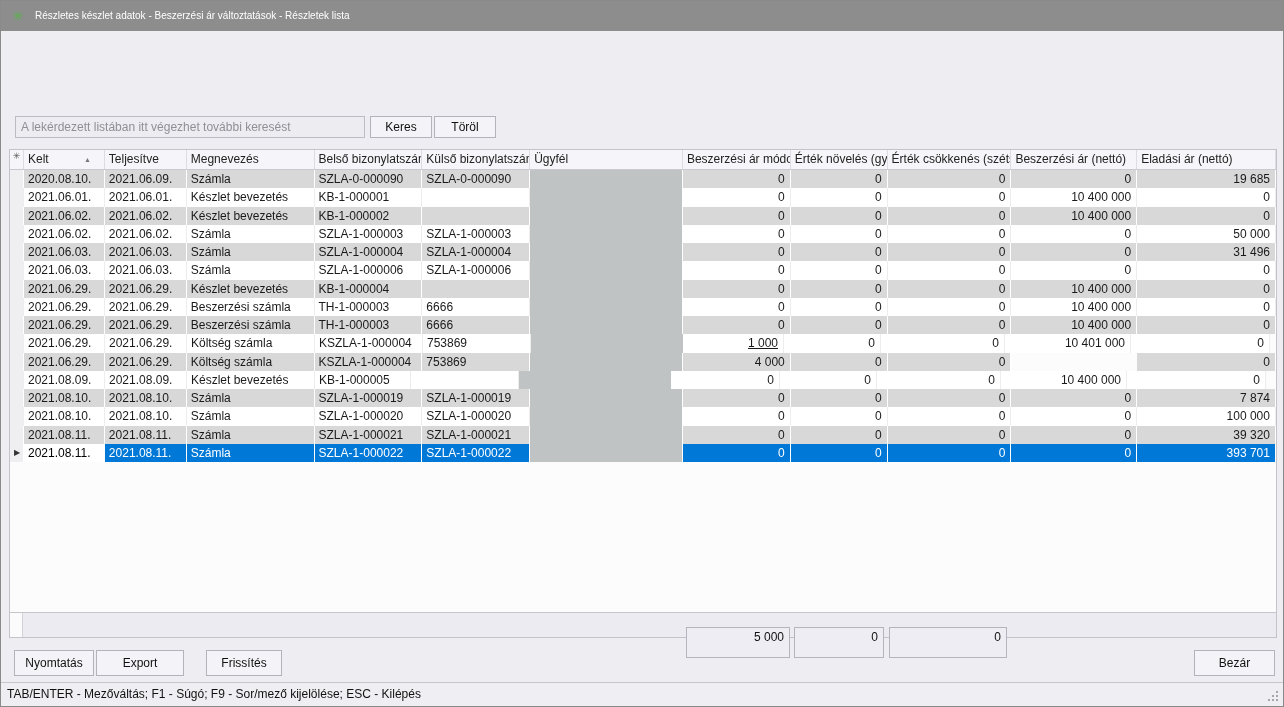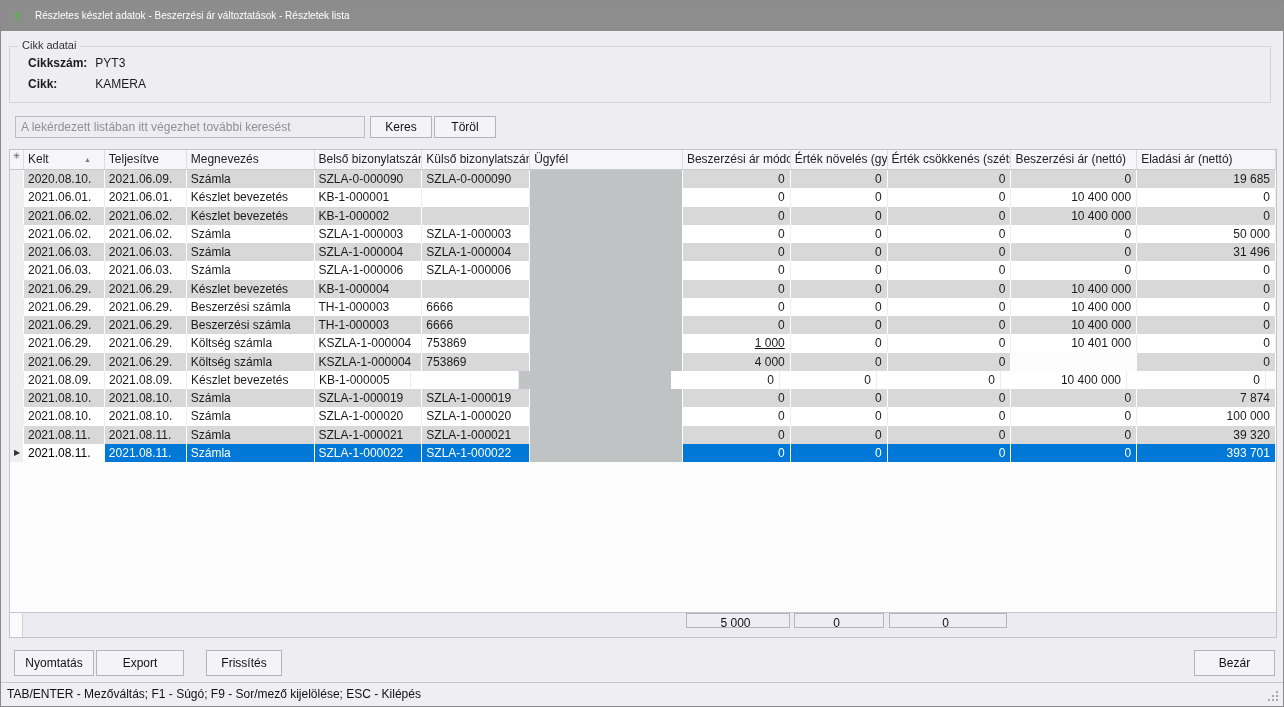--- a/index.html
+++ b/index.html
@@ -47,22 +47,22 @@
              text-align:center;font-size:8px;color:#333;line-height:14px;}
   .grow.stripe .gcell{background:#d8d8d8;border-right:1px solid #ffffff;}
   .grow.plain  .gcell{background:#ffffff;border-right:1px solid #ededed;}
   .grow .gcell.ugyfel{background:#c0c3c3;border-right:1px solid #ffffff;}
   .grow.sel .gcell{background:#0078d7;color:#ffffff;border-right:1px solid #ffffff;}
   .grow.sel .gcell.focus{background:#ffffff;color:#000000;}
   .grow.sel .gcell.ugyfel{background:#c0c3c3;}
   .grow.sel .gcell.ind,.grow.stripe .gcell.ind,.grow.plain .gcell.ind{background:#efeff2;color:#333;}
   .gfoot{position:absolute;left:0;right:0;bottom:0;height:24px;background:#ebebf1;border-top:1px solid #c5c5cb;}
   .gfoot .find{position:absolute;left:0;top:0;bottom:0;width:12px;background:#fbfbfb;border-right:1px solid #d2d2d7;}
-  .sumbox{position:absolute;top:0;height:15px;box-sizing:border-box;border:1px solid #b4b4bf;
-          font-size:12px;text-align:center;padding:2px 5px 0 0;color:#111;background:#ededf3;}
+  .sumbox{position:absolute;top:14px;height:31px;box-sizing:border-box;border:1px solid #b4b4bf;
+          font-size:12px;text-align:right;padding:2px 5px 0 0;color:#111;background:#ededf3;}
   .sumbox.s1{left:676px;width:104px;}
   .sumbox.s2{left:784px;width:90px;}
   .sumbox.s3{left:879px;width:118px;}
   
   .btn-nyomtatas{left:13px;top:649px;width:80px;height:26px;}
   .btn-export{left:95px;top:649px;width:88px;height:26px;}
   .btn-frissites{left:205px;top:649px;width:76px;height:26px;}
   .btn-bezar{left:1193px;top:649px;width:81px;height:26px;}
   
   .statusbar{position:absolute;left:0;right:0;bottom:0;height:24px;box-sizing:border-box;
@@ -74,31 +74,20 @@
 </head>
 <body>
 
 <div class="window">
 
   <div class="titlebar">
     <span class="title-icon">✳</span>
     <span class="title-text">Részletes készlet adatok - Beszerzési ár változtatások - Részletek lista</span>
   </div>
 
-  <div class="groupbox">
-    <span class="group-label">Cikk adatai</span>
-    <div class="field-row" style="top:9px;">
-      <span class="flabel">Cikkszám:</span>
-      <span class="fvalue">PYT3</span>
-    </div>
-    <div class="field-row" style="top:30px;">
-      <span class="flabel">Cikk:</span>
-      <span class="fvalue">KAMERA</span>
-    </div>
-  </div>
 
   <input class="search-input" type="text" placeholder="A lekérdezett listában itt végezhet további keresést" style="">
   <button class="btn btn-keres">Keres</button>
   <button class="btn btn-torol">Töröl</button>
 
   <div class="grid">
     <div class="ghead" id="ghead">
         <div class="hcell ind">✳</div>
         <div class="hcell" style="width: 81px;">
           <span>Kelt</span>
@@ -263,21 +252,21 @@
           <div class="gcell num" style="width: 139px;">0</div>
         </div>
         <div class="grow plain">
           <div class="gcell ind"></div>
           <div class="gcell" style="width: 81px;">2021.06.29.</div>
           <div class="gcell" style="width: 82px;">2021.06.29.</div>
           <div class="gcell" style="width: 128px;">Költség számla</div>
           <div class="gcell" style="width: 108px;">KSZLA-1-000004</div>
           <div class="gcell" style="width: 108px;">753869</div>
           <div class="gcell ugyfel" style="width: 153px;"></div>
-          <div class="gcell num" style="width: 108px; text-decoration: underline;">1 000</div>
+          <div class="gcell num" style="width: 100px; text-decoration: underline;">1 000</div>
           <div class="gcell num" style="width: 97px;">0</div>
           <div class="gcell num" style="width: 124px;">0</div>
           <div class="gcell num" style="width: 126px;">10 401 000</div>
           <div class="gcell num" style="width: 139px;">0</div>
         </div>
         <div class="grow stripe">
           <div class="gcell ind"></div>
           <div class="gcell" style="width: 81px;">2021.06.29.</div>
           <div class="gcell" style="width: 82px;">2021.06.29.</div>
           <div class="gcell" style="width: 128px;">Költség számla</div>

